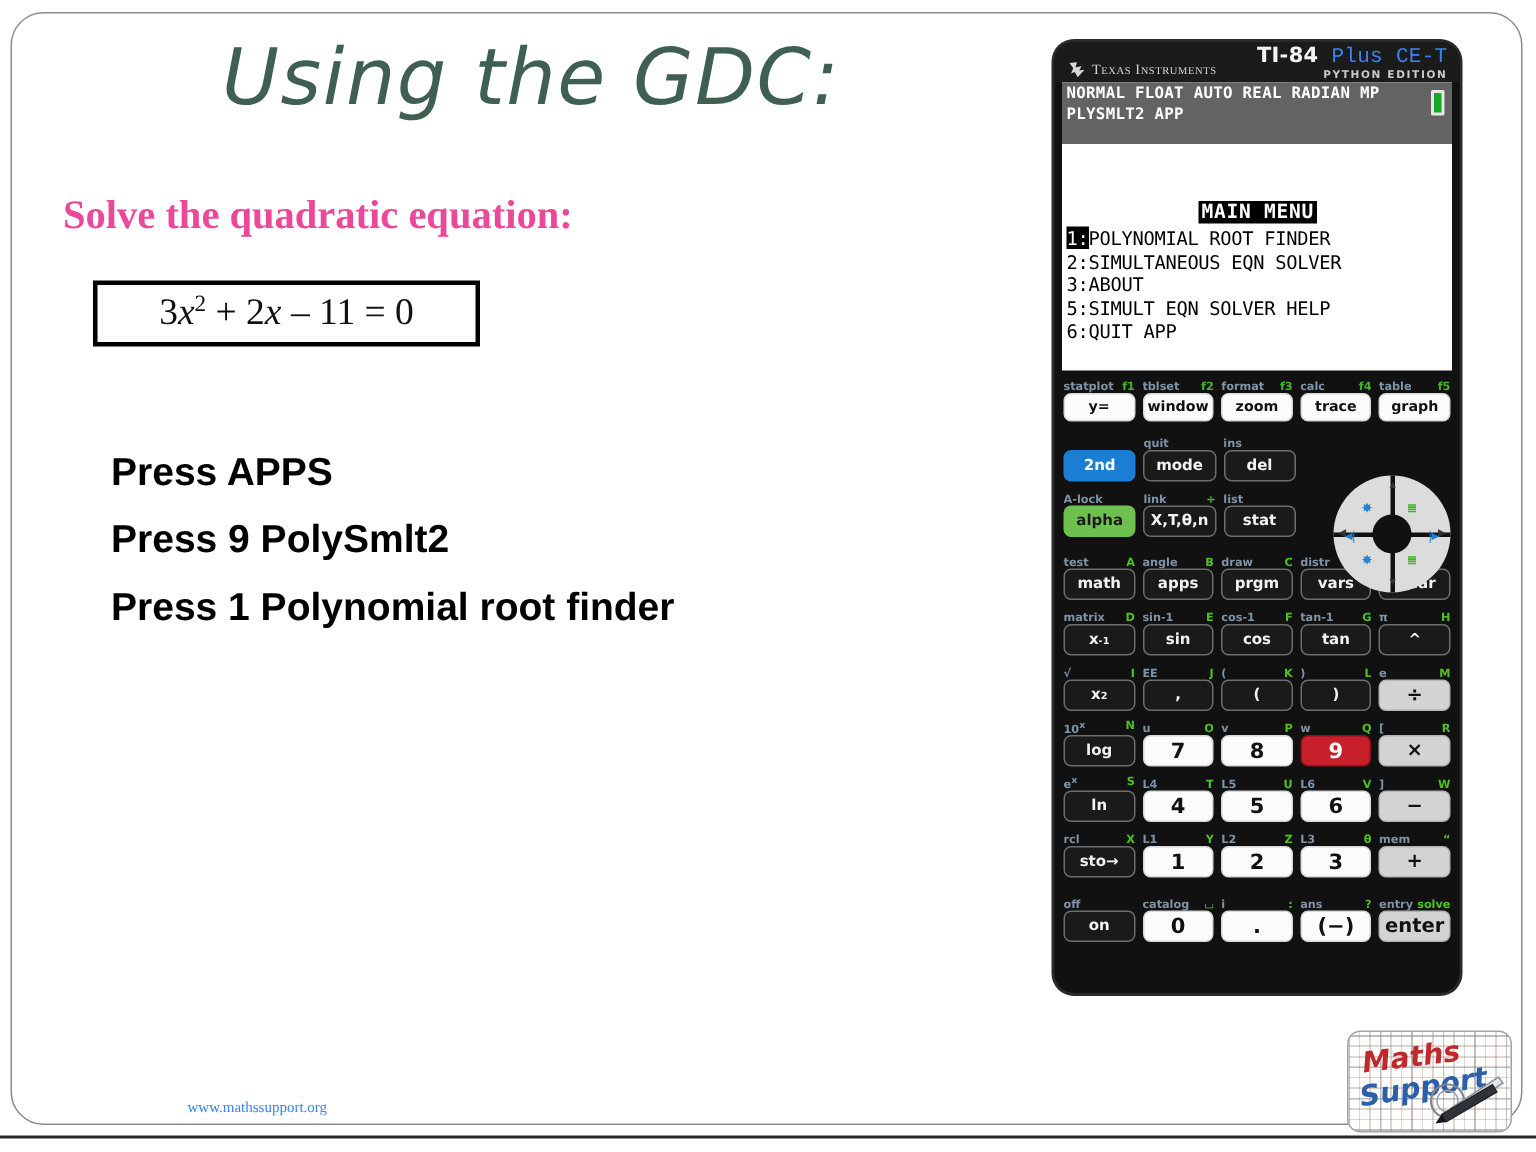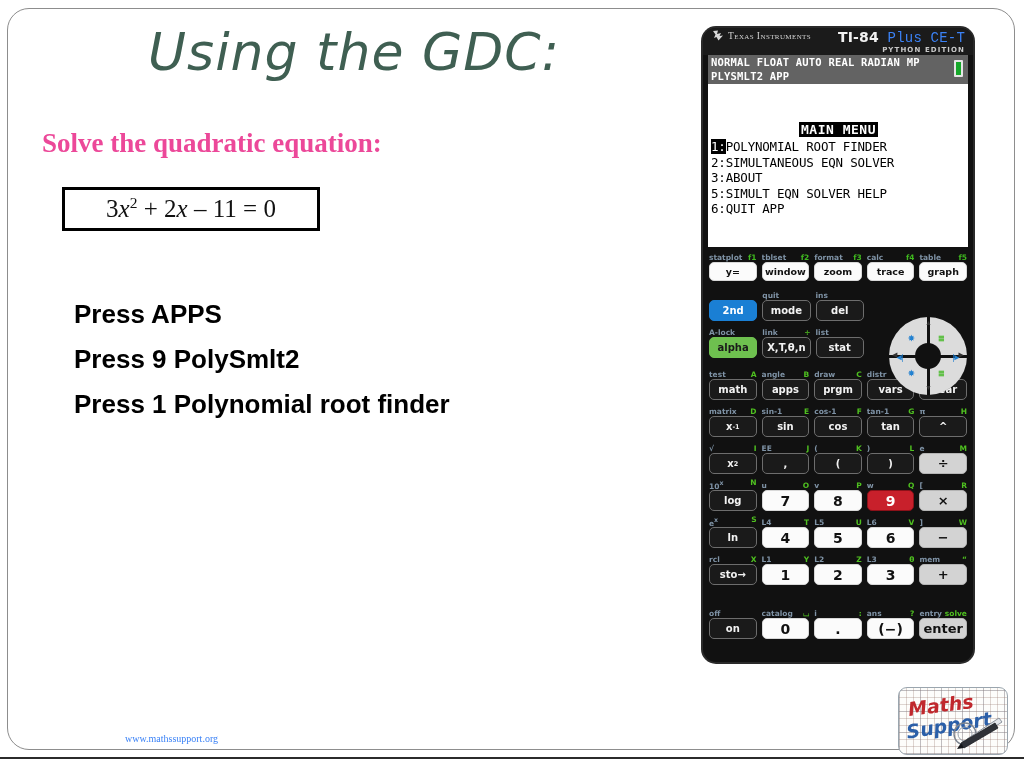--- a/index.html
+++ b/index.html
@@ -168,21 +168,21 @@
   }
 
   
   #calc-brand {
     position: relative;
     height: 27px;
     background: #1b1b1b;
   }
   #ti-logo-wrap {
     position: absolute;
-    left: 9px; top: 2px;
+    left: 9px; top: 13px;
     display: flex;
     align-items: center;
     gap: 4px;
   }
   #ti-logo-wrap .ti-mark {
     width: 12px; height: 11px;
     color: #d8d8d8;
   }
   #ti-logo-wrap .ti-name {
     font-family: "Liberation Serif", serif;
@@ -224,21 +224,21 @@
     width: 260px;
     height: 192px;
     background: #ffffff;
     box-sizing: border-box;
     font-family: "DejaVu Sans Mono", monospace;
     overflow: hidden;
   }
   #screen-statusbar {
     background: #636363;
     color: #ffffff;
-    height: 29px;
+    height: 41px;
     padding: 1px 3px 0 3px;
     box-sizing: border-box;
     position: relative;
   }
   #screen-statusbar .status-line {
     font-size: 10.5px;
     line-height: 13.5px;
     letter-spacing: .2px;
     font-weight: bold;
     white-space: nowrap;
@@ -902,21 +902,21 @@
           <div class="key white">2</div>
         </div>
       <div class="kcol">
           <div class="key white">3</div>
         </div>
       <div class="kcol">
           <div class="key gray">+</div>
         </div>
     </div>
 
-    <div class="kb-row labels" style="margin-top:22px;">
+    <div class="kb-row labels" style="margin-top:11px;">
       <div class="kcol">
           <div class="lbl">
             <span class="l2">off</span>
             <span class="la"></span>
           </div>
         </div>
       <div class="kcol">
           <div class="lbl">
             <span class="l2">catalog</span>
             <span class="la">⌴</span>

